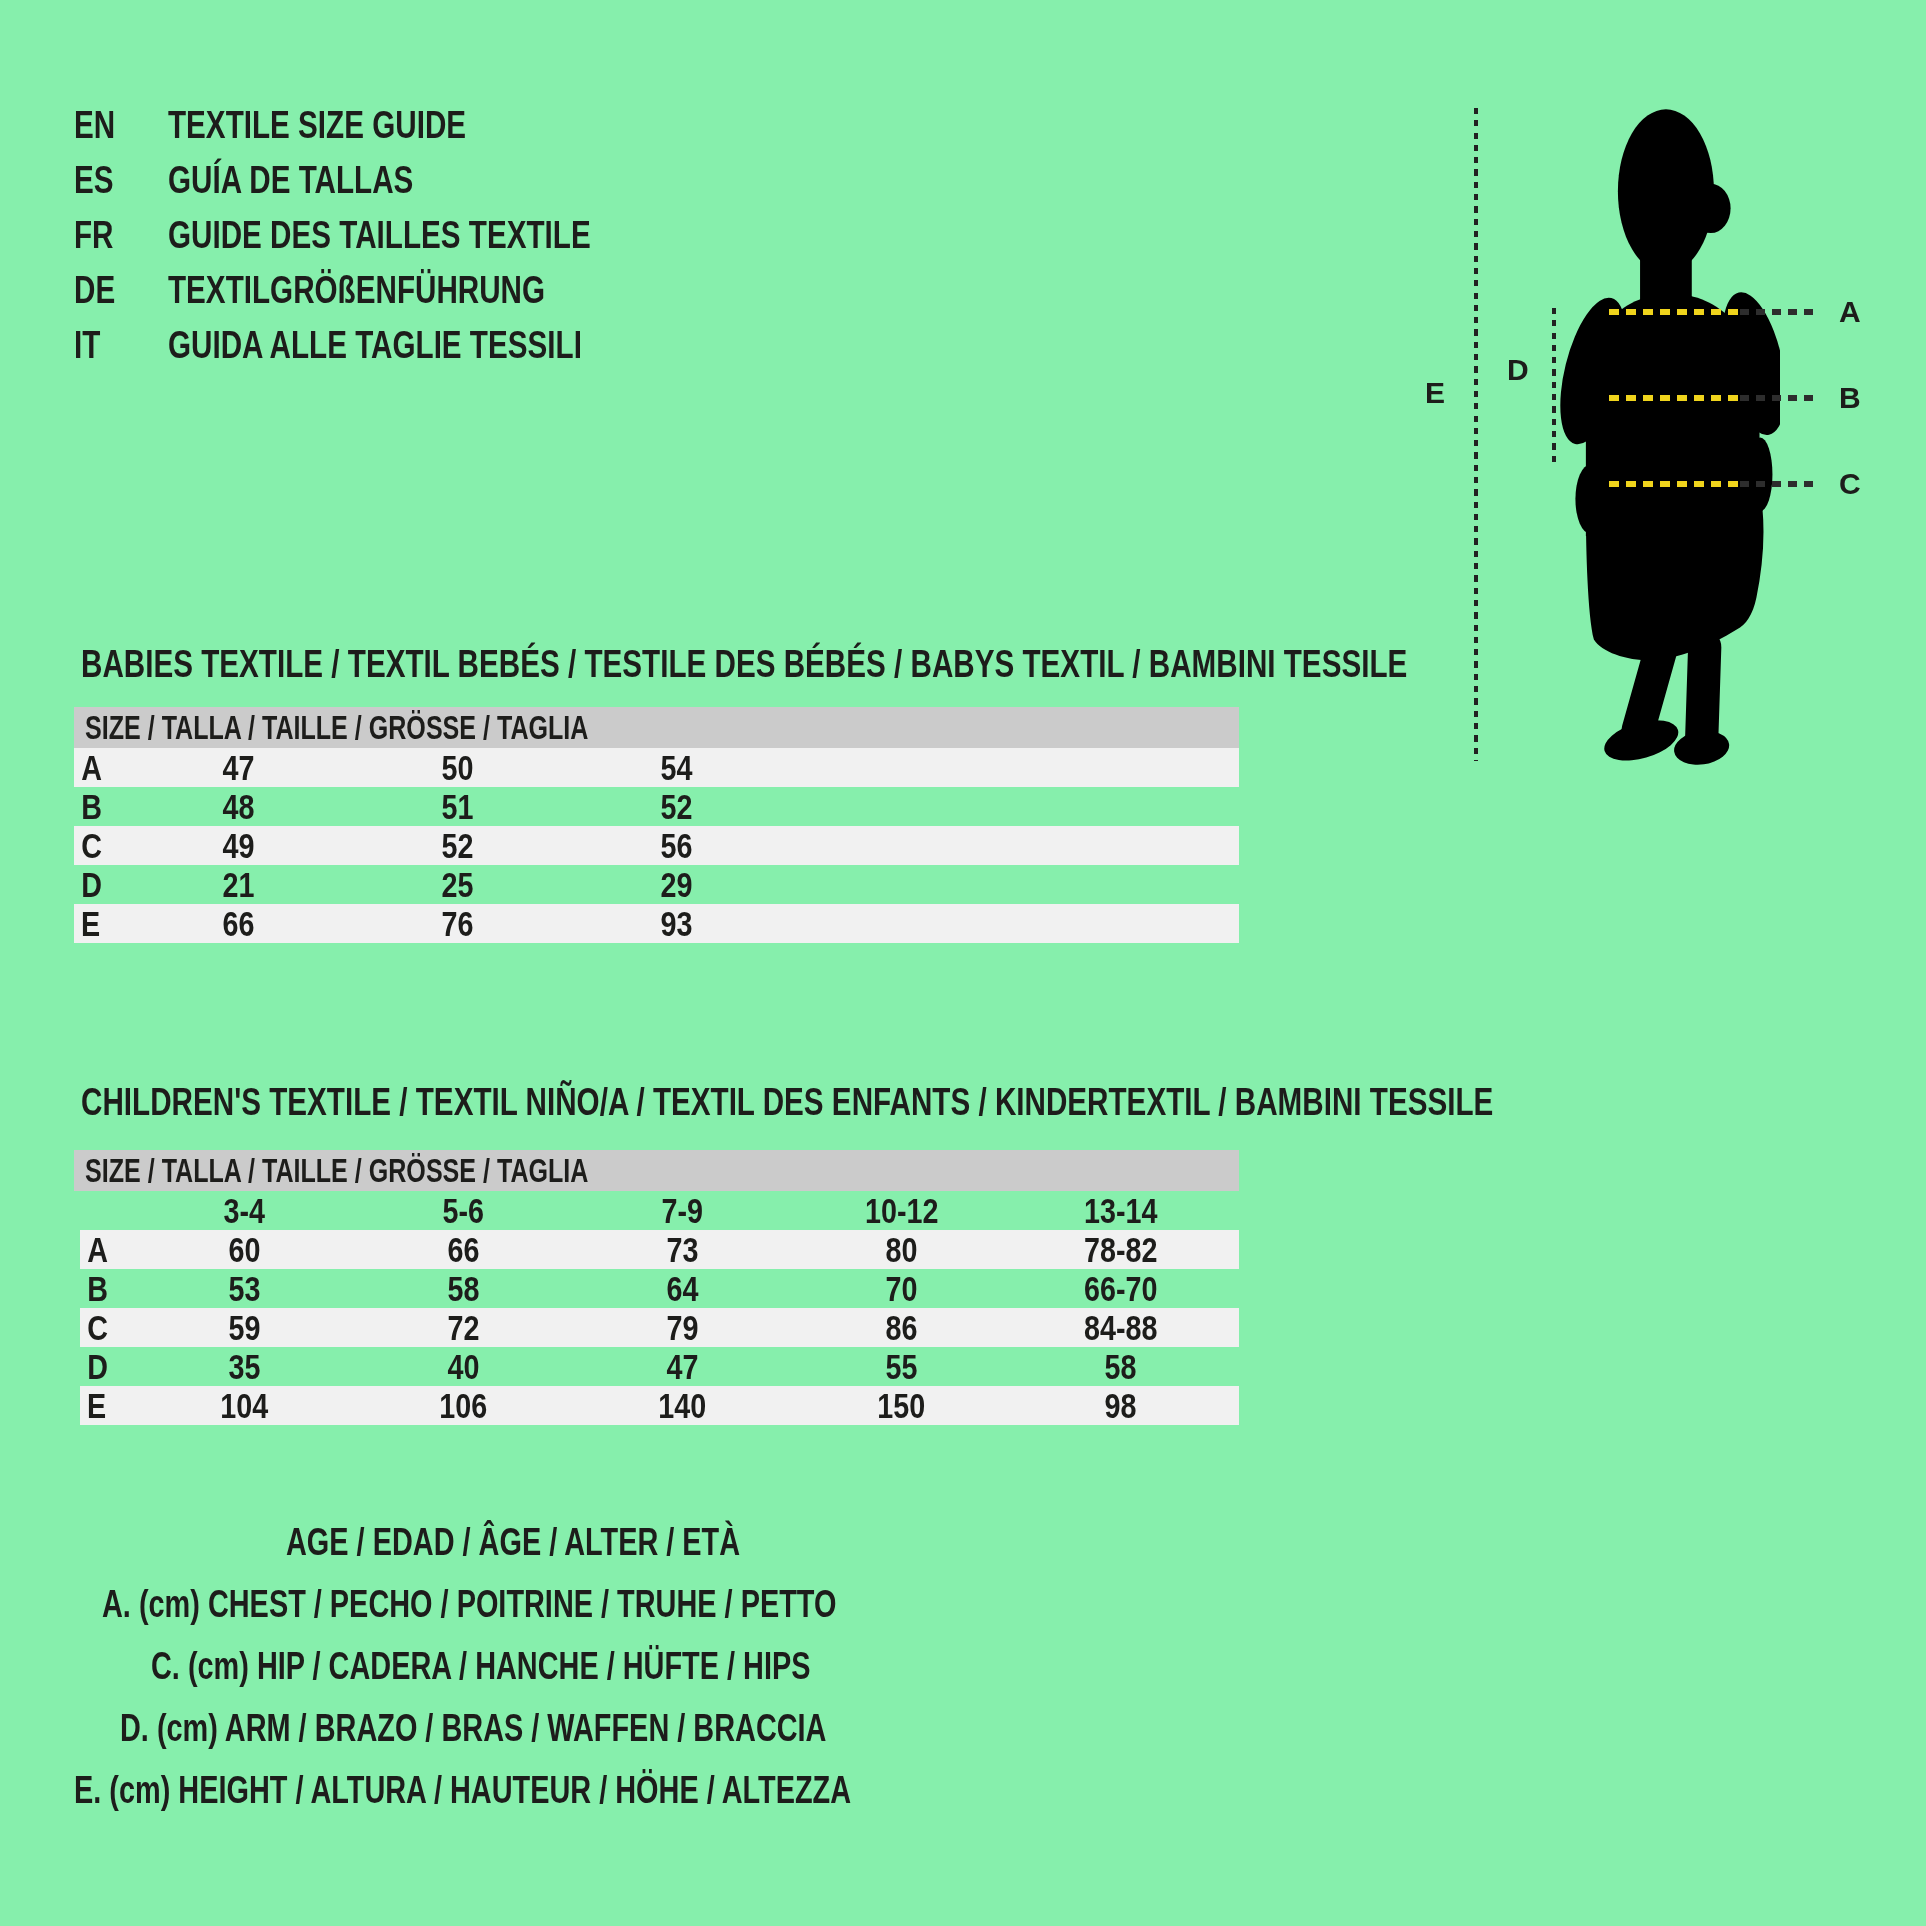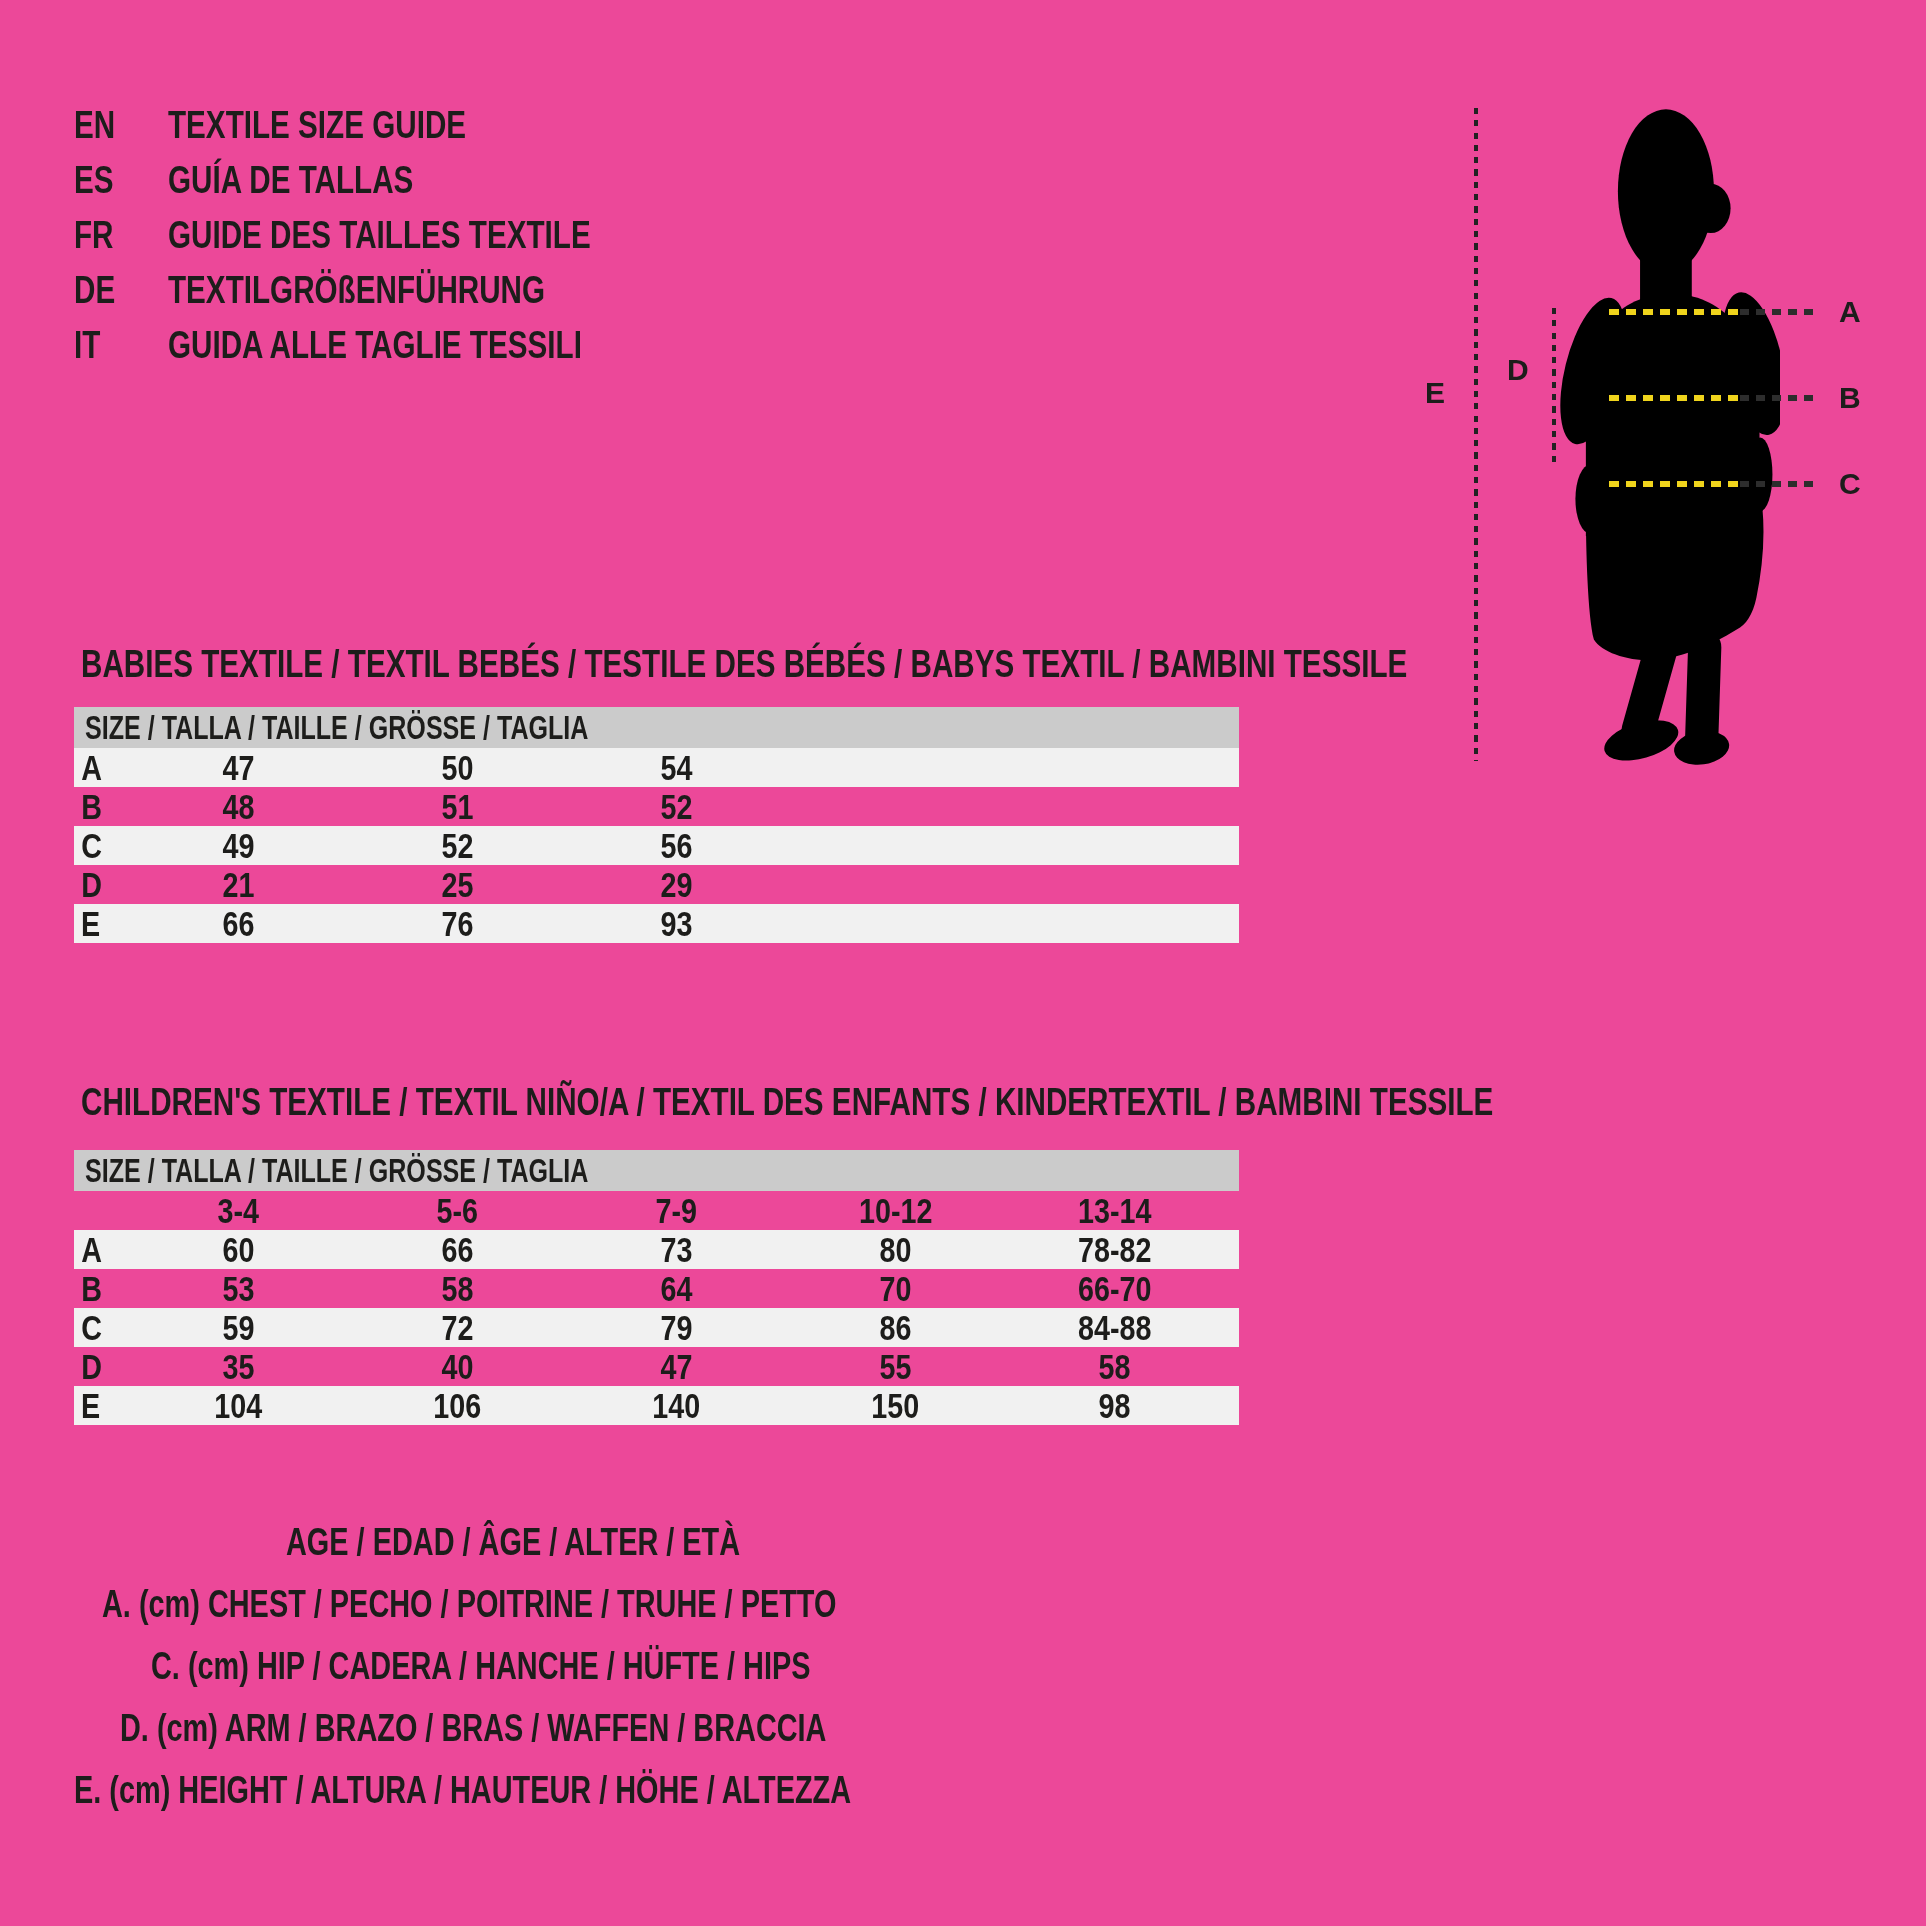--- a/index.html
+++ b/index.html
@@ -1,17 +1,17 @@
 <!DOCTYPE html>
 <html style="font-size:10px"><head>
 <meta charset="utf-8">
 <style>
   html,body{margin:0;padding:0;background:#ffffff;}
   .page{
-    position:relative;width:1926px;height:1926px;background:#ec4899;overflow:hidden;
+    position:relative;width:1926px;height:1926px;background:#86efac;overflow:hidden;
     font-family:"Liberation Sans", sans-serif;color:#1d1d1b;
   }
   
   .cx{display:inline-block;white-space:nowrap;transform:scaleX(0.76);transform-origin:0 50%;}
   .cxc{display:inline-block;white-space:nowrap;transform:scaleX(0.82);transform-origin:50% 50%;}
 
   
   .langs{position:absolute;left:74px;top:97px;}
   .lang-row{display:flex;height:55px;align-items:center;font-size:39px;font-weight:700;}
   .lang-code{width:94px;flex:0 0 94px;}
@@ -29,21 +29,21 @@
 
   
   .sec-heading{position:absolute;left:74px;font-size:39px;font-weight:700;line-height:43px;margin-left:7px;}
 
   
   .sg-table{position:absolute;left:74px;width:1165px;}
   .bar{height:41px;background:#cbcbcb;display:flex;align-items:center;padding-left:11px;box-sizing:border-box;
        font-size:33px;font-weight:700;}
   .trow{display:grid;height:39px;}
   .g4{grid-template-columns:55px 219px 219px 219px 1fr;}
-  .g6{grid-template-columns:55px 219px 219px 219px 219px 219px 1fr;}
+  .g6{grid-template-columns:55px 219px 219px 219px 219px 219px 1fr;margin-left:6px;}
   .trow.alt{background:#f1f1f1;}
   .cell{display:flex;align-items:center;justify-content:center;font-size:35px;font-weight:700;}
   .cell.lbl{justify-content:flex-start;padding-left:5px;}
 
   
   .legend{position:absolute;left:74px;top:1521px;text-align:center;}
   .legend-line{height:62px;font-size:38px;font-weight:700;}
 </style>
 </head>
 <body>

